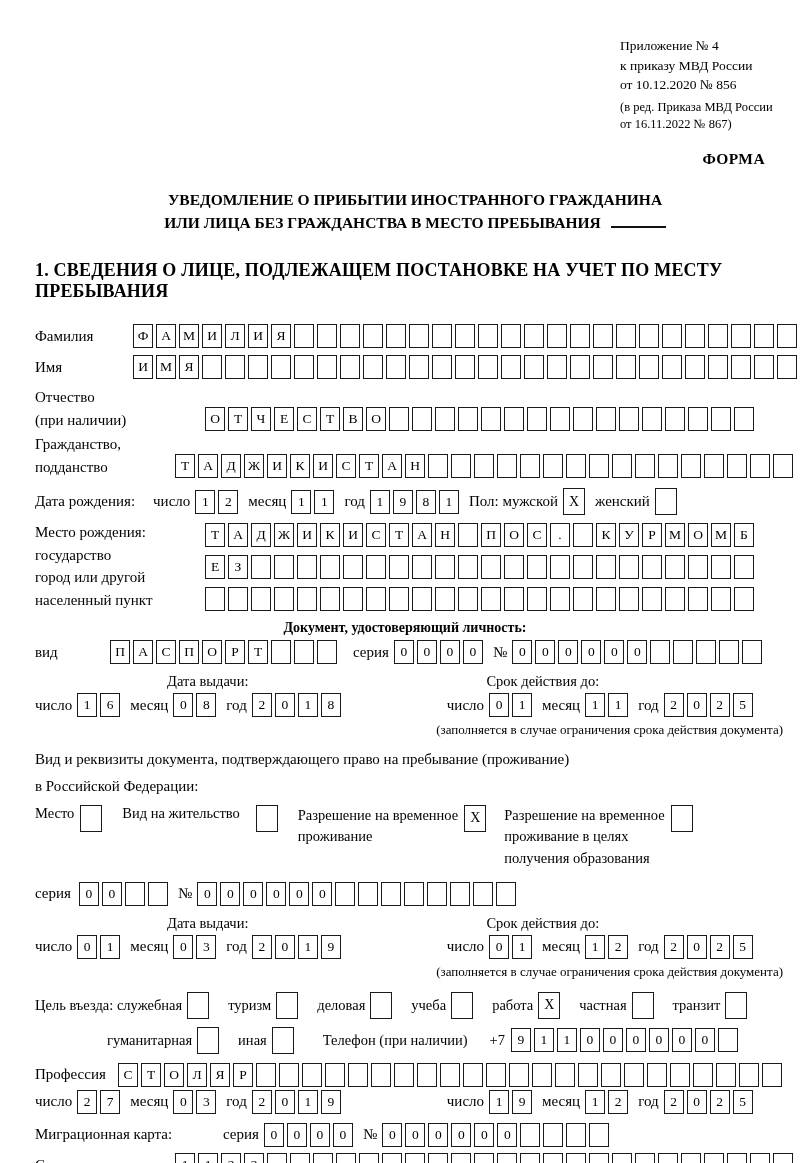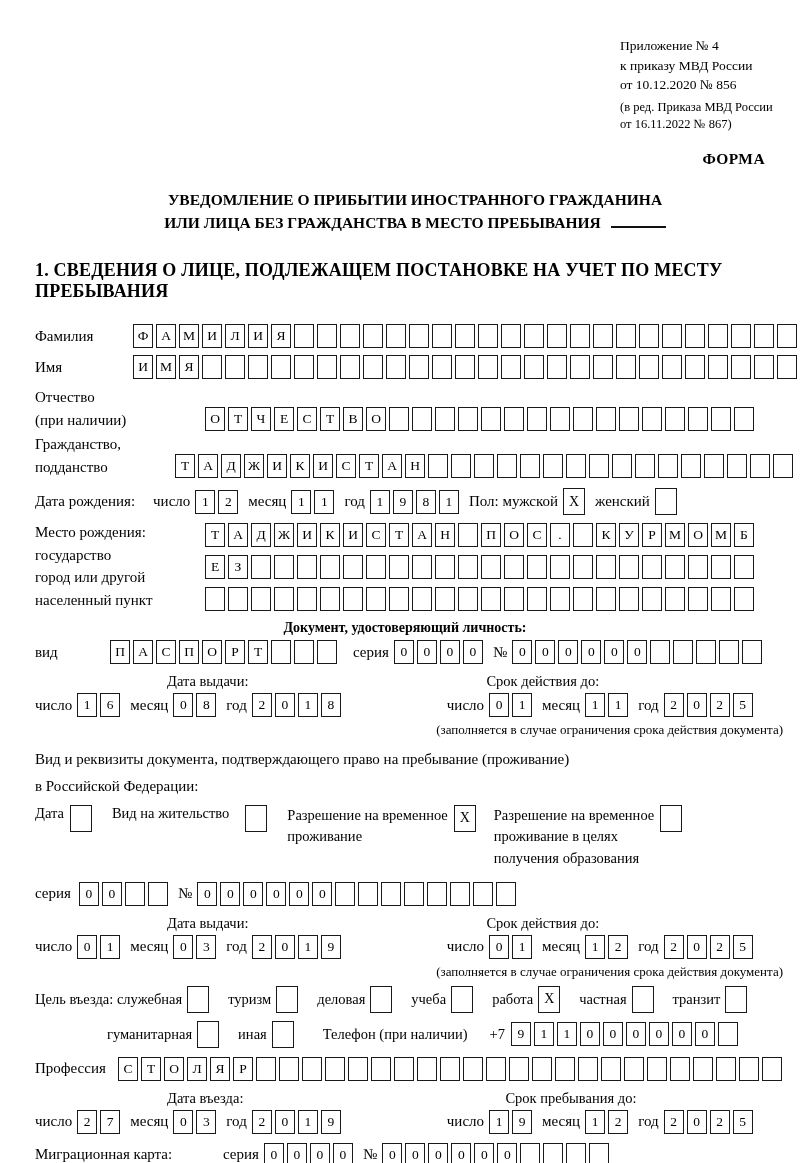--- a/index.html
+++ b/index.html
@@ -398,21 +398,21 @@
         <span class="cell">5</span>
       </span>
   </div>
 
   <div class="note">(заполняется в случае ограничения срока действия документа)</div>
 
   <div class="txtline">Вид и реквизиты документа, подтверждающего право на пребывание (проживание)</div>
   <div class="txtline" style="margin-top:4px">в Российской Федерации:</div>
 
   <div class="permit-row">
-    <span>Дата</span>
+    <span>Место</span>
     <span class="cells cb">
         <span class="cell"></span>
       </span>
     <span style="margin-left:14px">Вид на жительство</span>
     <span class="cells cb" style="margin-left:16px">
         <span class="cell"></span>
       </span>
     <span class="mlines" style="margin-left:14px">
       <span>Разрешение на временное</span><br>
       <span>проживание</span>
@@ -494,21 +494,21 @@
     <span class="cells">
         <span class="cell">2</span>
         <span class="cell">0</span>
         <span class="cell">2</span>
         <span class="cell">5</span>
       </span>
   </div>
 
   <div class="note">(заполняется в случае ограничения срока действия документа)</div>
 
-  <div class="row purp" style="margin-top:6px">
+  <div class="row purp" style="margin-top:12px">
     <span>Цель въезда: служебная</span>
     <span class="cells cb">
         <span class="cell"></span>
       </span>
     <span class="ml">туризм</span>
     <span class="cells cb">
         <span class="cell"></span>
       </span>
     <span class="ml">деловая</span>
     <span class="cells cb">
@@ -585,24 +585,20 @@
         <span class="cell"></span>
         <span class="cell"></span>
         <span class="cell"></span>
         <span class="cell"></span>
         <span class="cell"></span>
         <span class="cell"></span>
         <span class="cell"></span>
       </span>
   </div>
 
-  <div class="dhdr">
-    <span class="h1">Дата въезда:</span>
-    <span class="h2" style="margin-left:262px">Срок пребывания до:</span>
-  </div>
 
   <div class="row" style="margin-top:3px">
     <span class="sub sub-first">число</span>
     <span class="cells">
         <span class="cell">2</span>
         <span class="cell">7</span>
       </span>
     <span class="sub">месяц</span>
     <span class="cells">
         <span class="cell">0</span>

